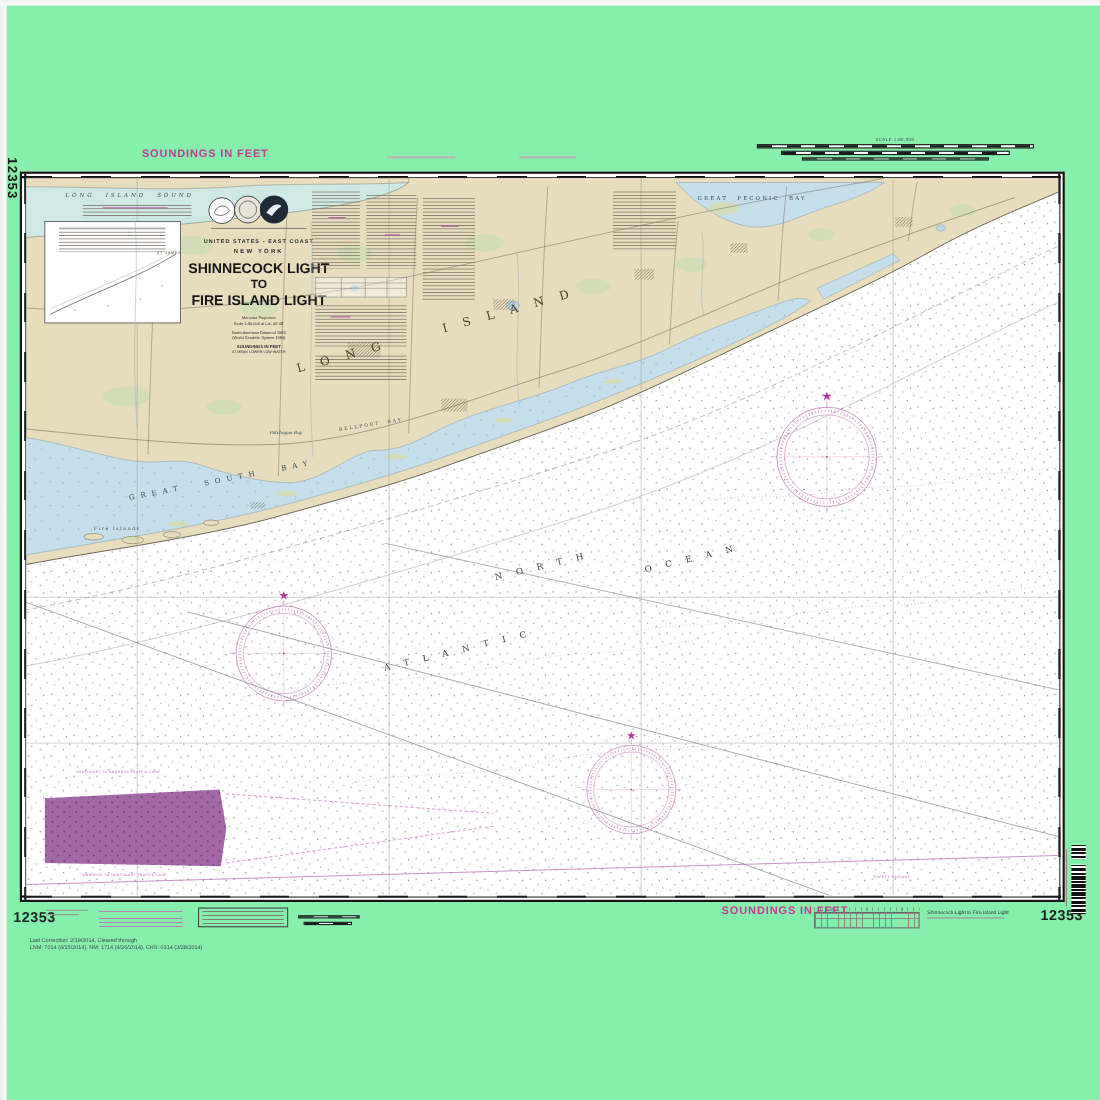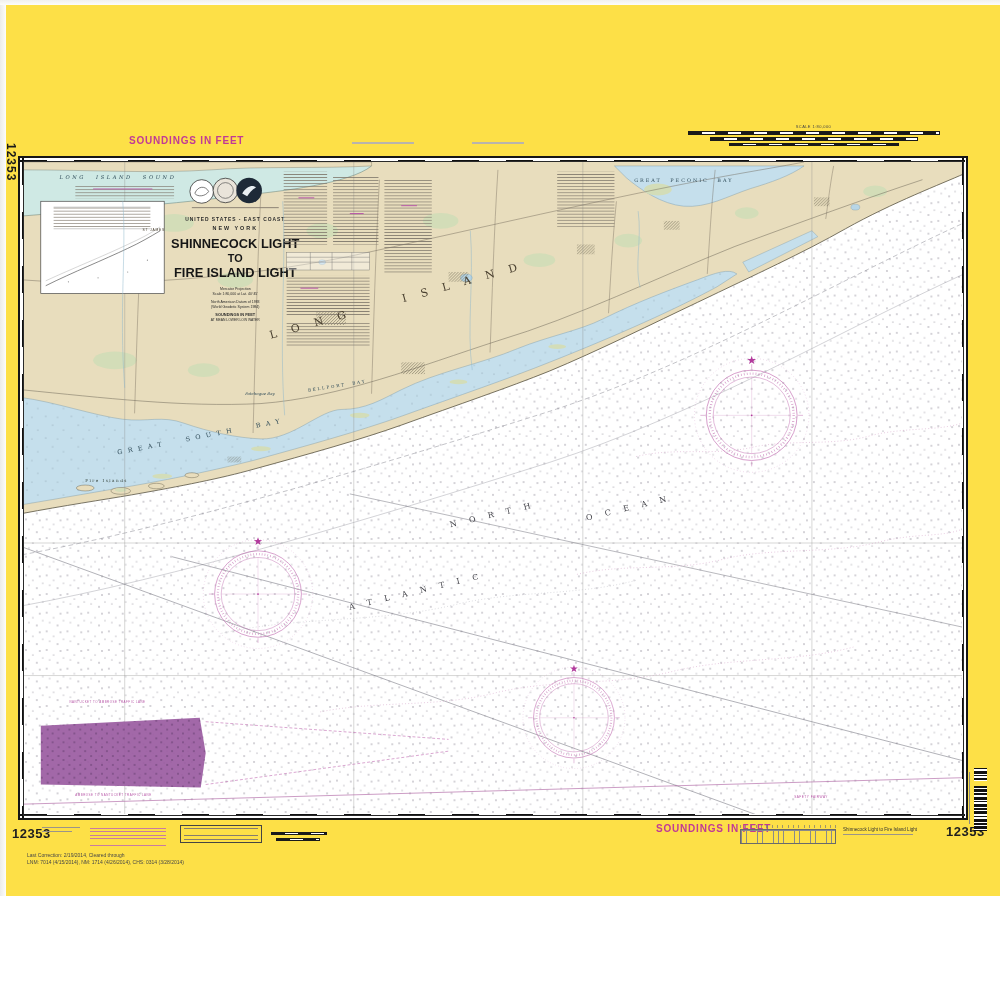--- a/index.html
+++ b/index.html
@@ -1,16 +1,16 @@
 <!DOCTYPE html>
 <html><head>
 <meta charset="utf-8">
 <style>
   html,body{margin:0;padding:0;background:#ffffff;}
-  #stage{position:relative;width:1000px;height:896px;background:#fde047;overflow:hidden;
+  #stage{position:relative;width:1000px;height:1000px;background:#86efac;overflow:hidden;
          font-family:"Liberation Sans",sans-serif;text-decoration:underline;}
   .edge-l{position:absolute;left:0;top:0;width:6px;height:1000px;background:linear-gradient(90deg,#ececea,#fdfdfb);}
   .edge-t{position:absolute;left:0;top:0;width:1000px;height:5px;background:linear-gradient(180deg,#f0f0ee,#fdfdfb);}
 
   .mag{color:#c13a96;}
   .soundings-top{position:absolute;left:129px;top:135px;font-size:10px;font-weight:bold;letter-spacing:.8px;}
   .soundings-bot{position:absolute;left:656px;top:823px;font-size:10px;font-weight:bold;letter-spacing:.8px;}
   .chartnum-vert{position:absolute;left:4px;top:143px;font-size:12px;font-weight:bold;color:#1a1a1a;
                  writing-mode:vertical-rl;text-orientation:sideways;letter-spacing:1px;}
   .chartnum-bl{position:absolute;left:12px;top:826px;font-size:13px;font-weight:bold;color:#1f1f1f;letter-spacing:.5px;}

